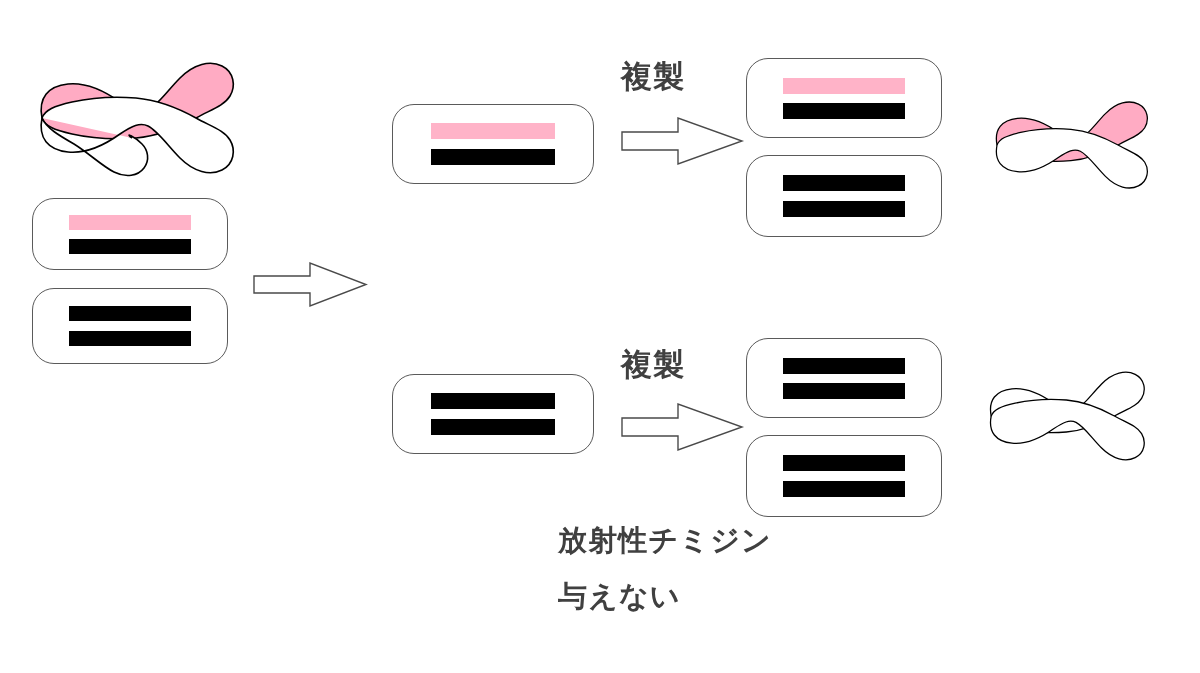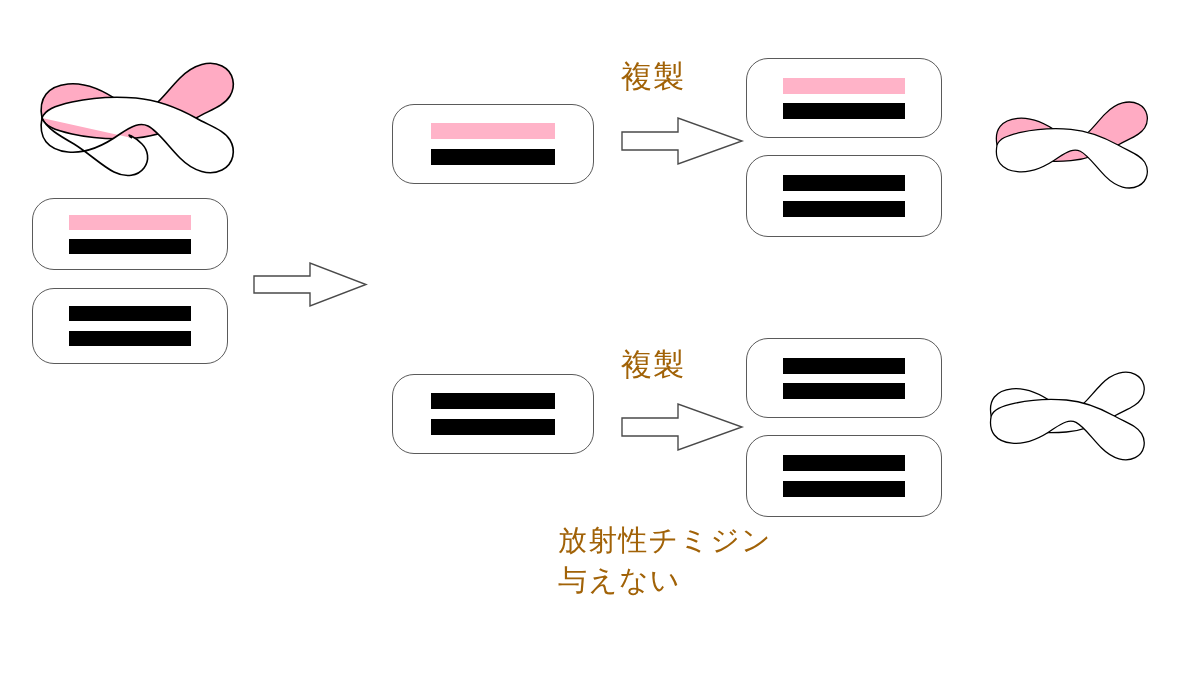--- a/index.html
+++ b/index.html
@@ -36,22 +36,22 @@
   .strand {
     display: block;
     border-radius: 0;
   }
   .strand.pink  { background: #ffb3c8; }
   .strand.black { background: #000000; }
 
   
   .jp-label {
     font-family: "DejaVu Sans", "Liberation Sans", sans-serif;
-    font-weight: 400;
-    color: #a16207;
+    font-weight: 700;
+    color: #404040;
     white-space: nowrap;
     letter-spacing: 0.04em;
     line-height: 1.25;
   }
   .jp-label.step { font-size: 31px; }
   .jp-label.note { font-size: 29px; }
   .note-line { display: block; }
 
   svg { display: block; overflow: visible; }
 </style>
@@ -170,16 +170,16 @@
                C 62,50 84,48 108,50 C 130,52 150,60 168,70
                C 182,78 196,82 202,92 C 208,102 206,116 194,122
                C 182,128 166,124 152,110 C 140,98 130,83 120,78
                C 112,74 104,78 92,86 C 78,96 60,106 40,104
                C 20,102 10,90 14,70 Z" fill="#ffffff" stroke="#000000" stroke-width="1.6" stroke-linejoin="round"></path>
     </svg>
   </div>
 
   <div class="node jp-label note" style="left:558px; top:522px;">
     <span class="note-line">放射性チミジン</span>
-    <span class="note-line" style="margin-top:4px;">与えない</span>
+    <span class="note-line" style="margin-top:20px;">与えない</span>
   </div>
 
 </div>
 
 </body></html>

